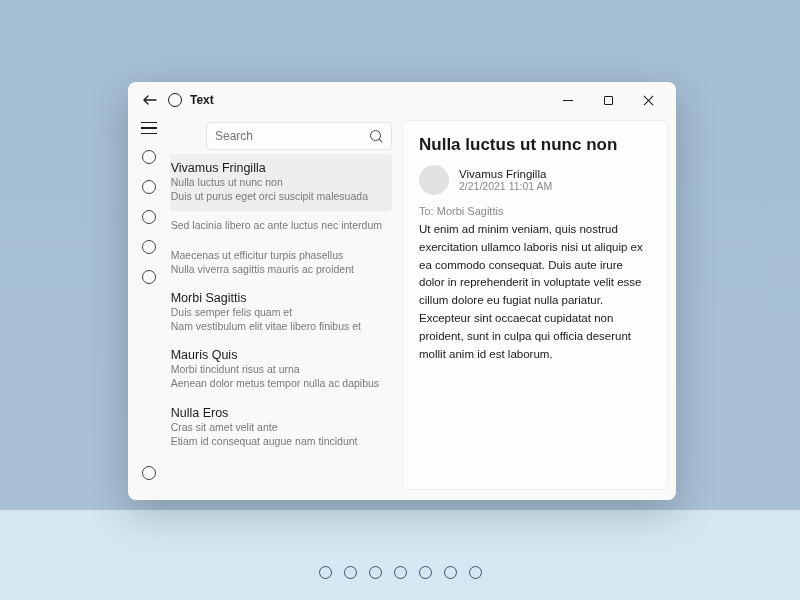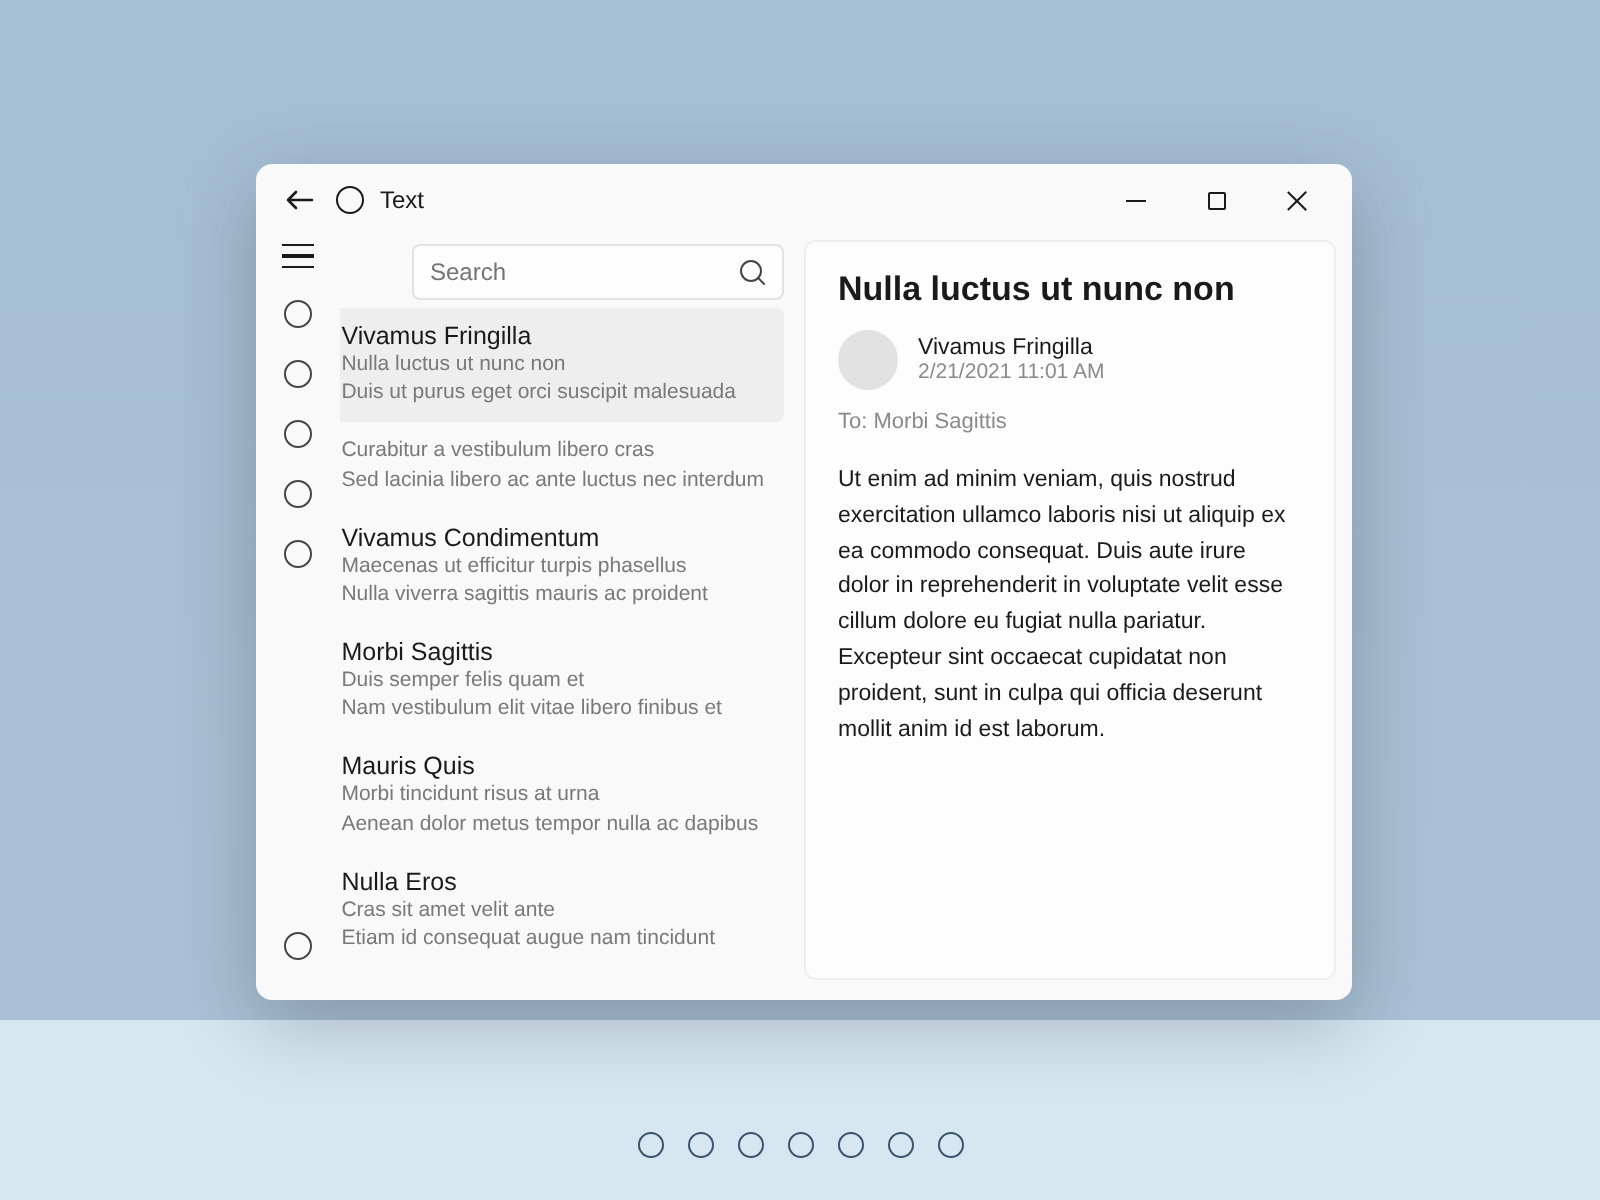--- a/index.html
+++ b/index.html
@@ -17,21 +17,21 @@
       box-shadow: 0 12px 40px rgba(0,0,0,0.22);
       display: flex; flex-direction: column;
       overflow: hidden;
     }
     .titlebar {
       height: 36px; display: flex; align-items: center;
       padding: 0 8px 0 12px;
     }
     .back-btn { width: 20px; height: 20px; display:flex; align-items:center; justify-content:center; cursor:pointer; }
     .title-icon { width: 14px; height: 14px; border: 1.2px solid #1a1a1a; border-radius: 50%; margin-left: 8px; }
-    .app-title { font-size: 12px; margin-left: 8px; color: #1a1a1a; }
+    .app-title { font-size: 12px; margin-left: 8px; color: #1a1a1a; font-weight: bold; }
     .titlebar-spacer { flex: 1; }
     .win-btn { width: 40px; height: 30px; display:flex; align-items:center; justify-content:center; cursor:pointer; }
     .minline { width: 10px; height: 1px; background:#1a1a1a; }
     .maxsq { width: 9px; height: 9px; border: 1px solid #1a1a1a; border-radius:1px; }
     .closex { width: 11px; height: 11px; position:relative; }
     .closex::before, .closex::after { content:""; position:absolute; left:5px; top:-1px; width:1.2px; height:13px; background:#1a1a1a; }
     .closex::before { transform: rotate(45deg); }
     .closex::after  { transform: rotate(-45deg); }
 
     .content { flex:1; display:flex; overflow:hidden; }
@@ -82,21 +82,21 @@
       flex:1; background:#fdfdfd; border-radius:6px; margin:2px 8px 10px 4px;
       padding:14px 16px; border:1px solid #eee;
       overflow:auto;
     }
     .detail-title { font-size:17px; font-weight:600; color:#1a1a1a; margin-bottom:10px; }
     .meta-row { display:flex; align-items:center; gap:10px; margin-bottom:10px; }
     .avatar { width:30px; height:30px; background:#e2e2e2; border-radius:50%; flex-shrink:0; }
     .meta-text { display:flex; flex-direction:column; }
     .meta-from { font-size:11.5px; color:#1a1a1a; }
     .meta-date { font-size:10.5px; color:#8a8a8a; }
-    .meta-to { font-size:11px; color:#444; margin-bottom:15px; }
+    .meta-to { font-size:11px; color:#444; margin-bottom:4px; }
     .meta-to span { color:#8a8a8a; }
     .body-text { font-size:11.5px; color:#1a1a1a; line-height:1.55; }
 
     .pager {
       position:absolute; left:0; right:0; bottom:0; height:55px;
       display:flex; align-items:center; justify-content:center; gap:12px;
     }
     .pager .dot { width:13px; height:13px; border:1.6px solid #3a536b; border-radius:50%; cursor:pointer; }
   </style>
 </head>
@@ -146,25 +146,23 @@
         <input type="text" placeholder="Search" style="">
         <div class="search-icon"></div>
       </div>
       <div class="list-items" id="list-items">
           <div class="list-item selected">
             <div class="li-title">Vivamus Fringilla</div>
             <div class="li-line">Nulla luctus ut nunc non</div>
             <div class="li-line">Duis ut purus eget orci suscipit malesuada</div>
           </div>
           <div class="list-item">
-            <div class="li-line">Curabitur a vestibulum libero cras</div>
             <div class="li-line">Sed lacinia libero ac ante luctus nec interdum</div>
           </div>
           <div class="list-item">
-            <div class="li-title">Vivamus Condimentum</div>
             <div class="li-line">Maecenas ut efficitur turpis phasellus</div>
             <div class="li-line">Nulla viverra sagittis mauris ac proident</div>
           </div>
           <div class="list-item">
             <div class="li-title">Morbi Sagittis</div>
             <div class="li-line">Duis semper felis quam et</div>
             <div class="li-line">Nam vestibulum elit vitae libero finibus et</div>
           </div>
           <div class="list-item">
             <div class="li-title">Mauris Quis</div>

